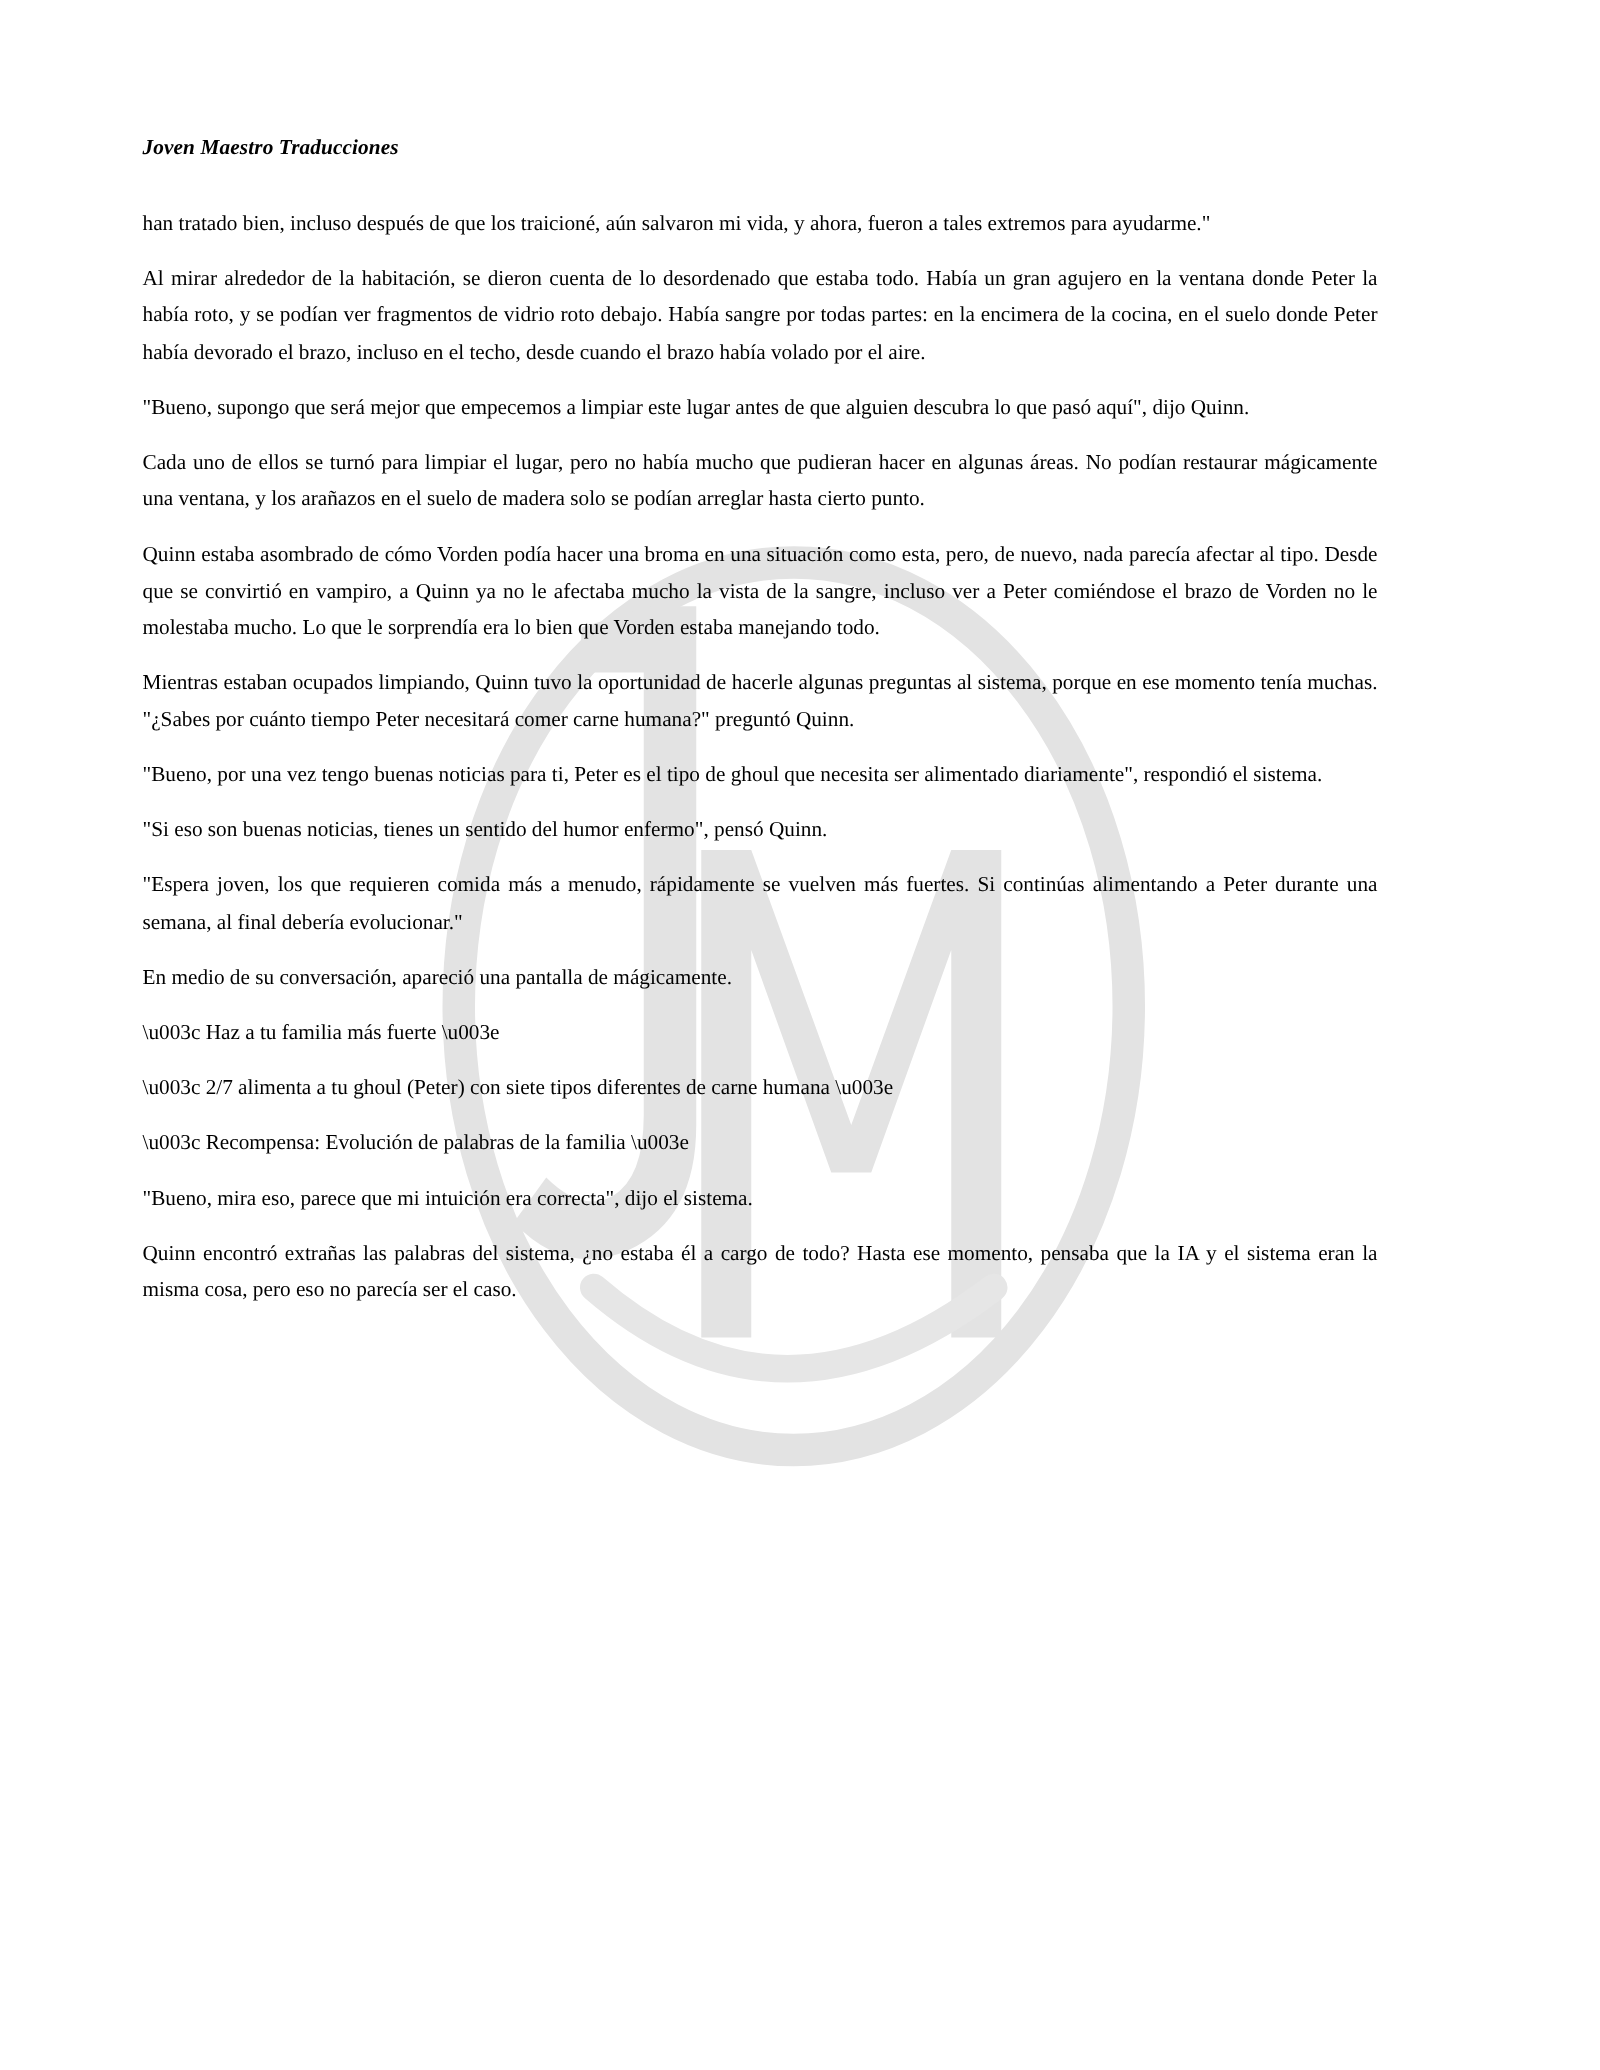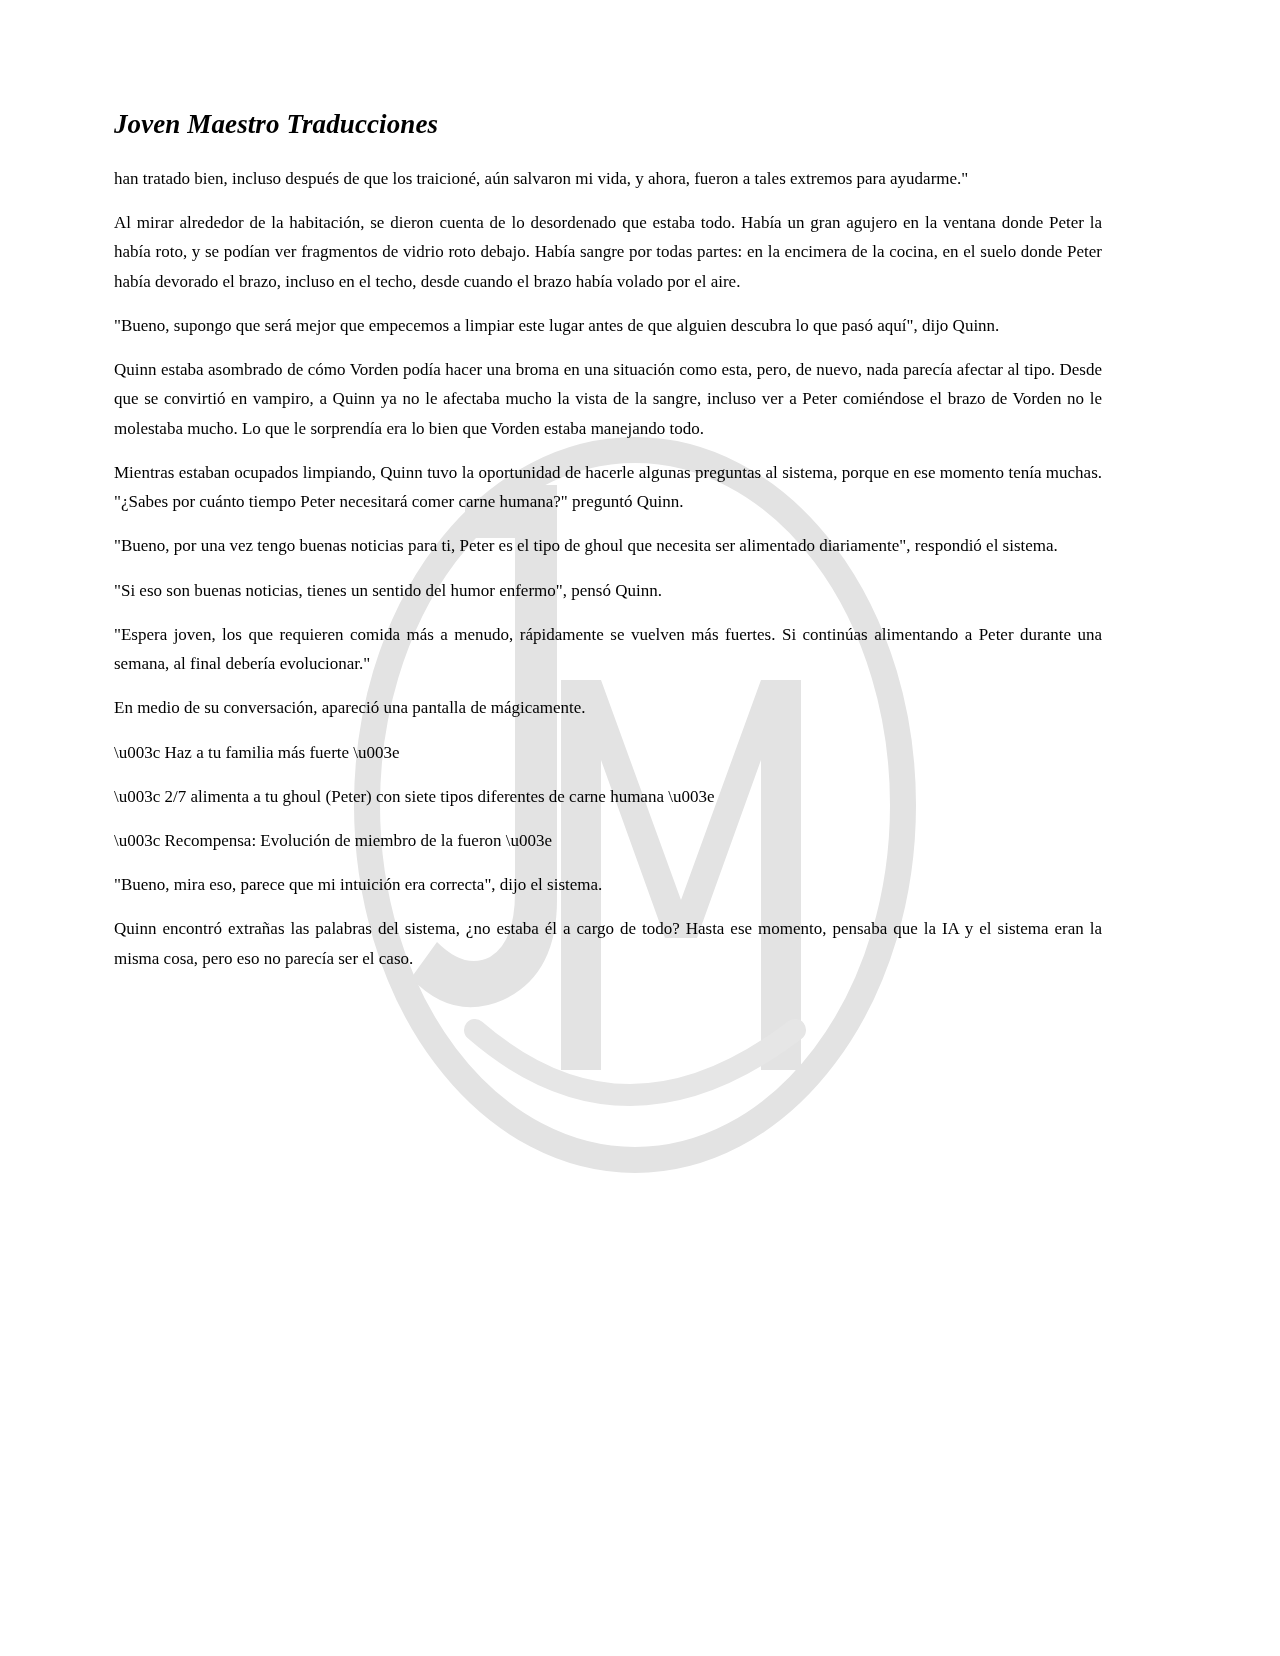--- a/index.html
+++ b/index.html
@@ -40,21 +40,21 @@
     padding: 0;
   }
 
   #doc-header {
     position: absolute;
     left: 114px;
     top: 108px;
     width: 990px;
     font-weight: bold;
     font-style: italic;
-    font-size: 27px;
+    font-size: 17px;
     letter-spacing: .1px;
     line-height: 1.2;
   }
 
   #body-copy {
     position: absolute;
     left: 114px;
     top: 164px;
     width: 988px;
   }
@@ -91,26 +91,27 @@
 </div>
 
 <div id="page">
 
   <div id="doc-header">Joven Maestro Traducciones</div>
 
   <div id="body-copy">
     <p class="para">han tratado bien, incluso después de que los traicioné, aún salvaron mi vida, y ahora, fueron a tales extremos para ayudarme."</p>
     <p class="para">Al mirar alrededor de la habitación, se dieron cuenta de lo desordenado que estaba todo. Había un gran agujero en la ventana donde Peter la había roto, y se podían ver fragmentos de vidrio roto debajo. Había sangre por todas partes: en la encimera de la cocina, en el suelo donde Peter había devorado el brazo, incluso en el techo, desde cuando el brazo había volado por el aire.</p>
     <p class="para">"Bueno, supongo que será mejor que empecemos a limpiar este lugar antes de que alguien descubra lo que pasó aquí", dijo Quinn.</p>
+    <p class="para">Cada uno de ellos se turnó para limpiar el lugar, pero no había mucho que pudieran hacer en algunas áreas. No podían restaurar mágicamente una ventana, y los arañazos en el suelo de madera solo se podían arreglar hasta cierto punto.</p>
     <p class="para">Quinn estaba asombrado de cómo Vorden podía hacer una broma en una situación como esta, pero, de nuevo, nada parecía afectar al tipo. Desde que se convirtió en vampiro, a Quinn ya no le afectaba mucho la vista de la sangre, incluso ver a Peter comiéndose el brazo de Vorden no le molestaba mucho. Lo que le sorprendía era lo bien que Vorden estaba manejando todo.</p>
     <p class="para">Mientras estaban ocupados limpiando, Quinn tuvo la oportunidad de hacerle algunas preguntas al sistema, porque en ese momento tenía muchas. "¿Sabes por cuánto tiempo Peter necesitará comer carne humana?" preguntó Quinn.</p>
     <p class="para">"Bueno, por una vez tengo buenas noticias para ti, Peter es el tipo de ghoul que necesita ser alimentado diariamente", respondió el sistema.</p>
     <p class="para notice">"Si eso son buenas noticias, tienes un sentido del humor enfermo", pensó Quinn.</p>
     <p class="para">"Espera joven, los que requieren comida más a menudo, rápidamente se vuelven más fuertes. Si continúas alimentando a Peter durante una semana, al final debería evolucionar."</p>
     <p class="para notice">En medio de su conversación, apareció una pantalla de mágicamente.</p>
     <p class="para notice">\u003c Haz a tu familia más fuerte \u003e</p>
     <p class="para notice">\u003c 2/7 alimenta a tu ghoul (Peter) con siete tipos diferentes de carne humana \u003e</p>
-    <p class="para notice">\u003c Recompensa: Evolución de miembro de la fueron \u003e</p>
+    <p class="para notice">\u003c Recompensa: Evolución de palabras de la familia \u003e</p>
     <p class="para notice">"Bueno, mira eso, parece que mi intuición era correcta", dijo el sistema.</p>
     <p class="para">Quinn encontró extrañas las palabras del sistema, ¿no estaba él a cargo de todo? Hasta ese momento, pensaba que la IA y el sistema eran la misma cosa, pero eso no parecía ser el caso.</p>
   </div>
 
 </div>
 
 </body></html>

